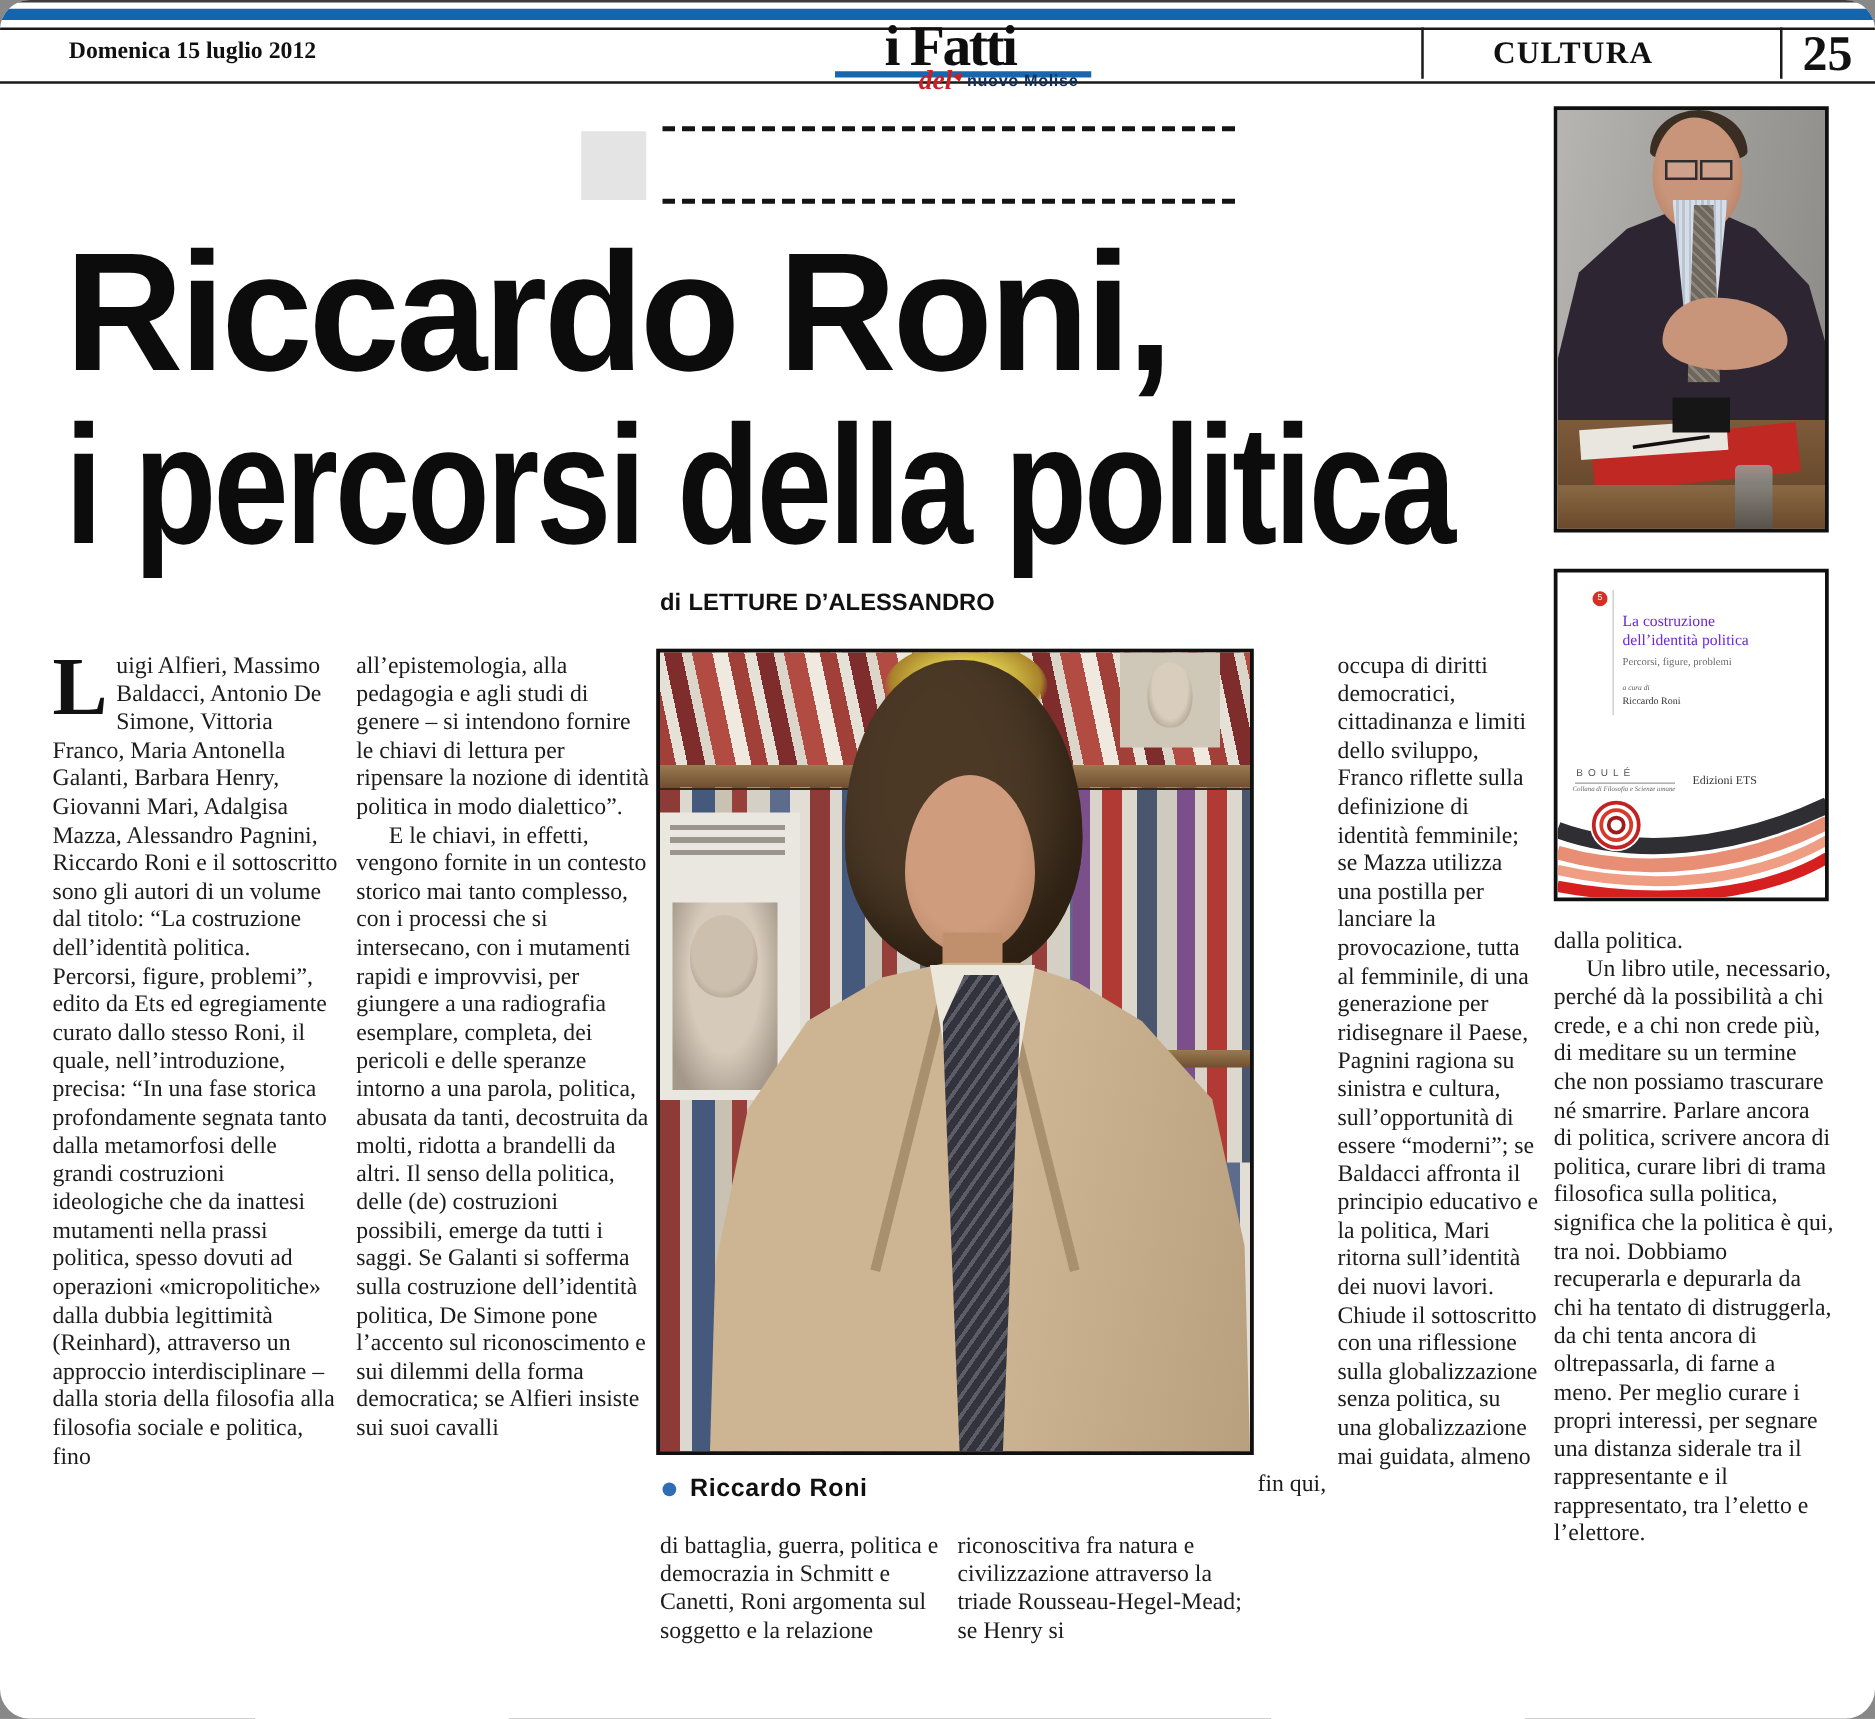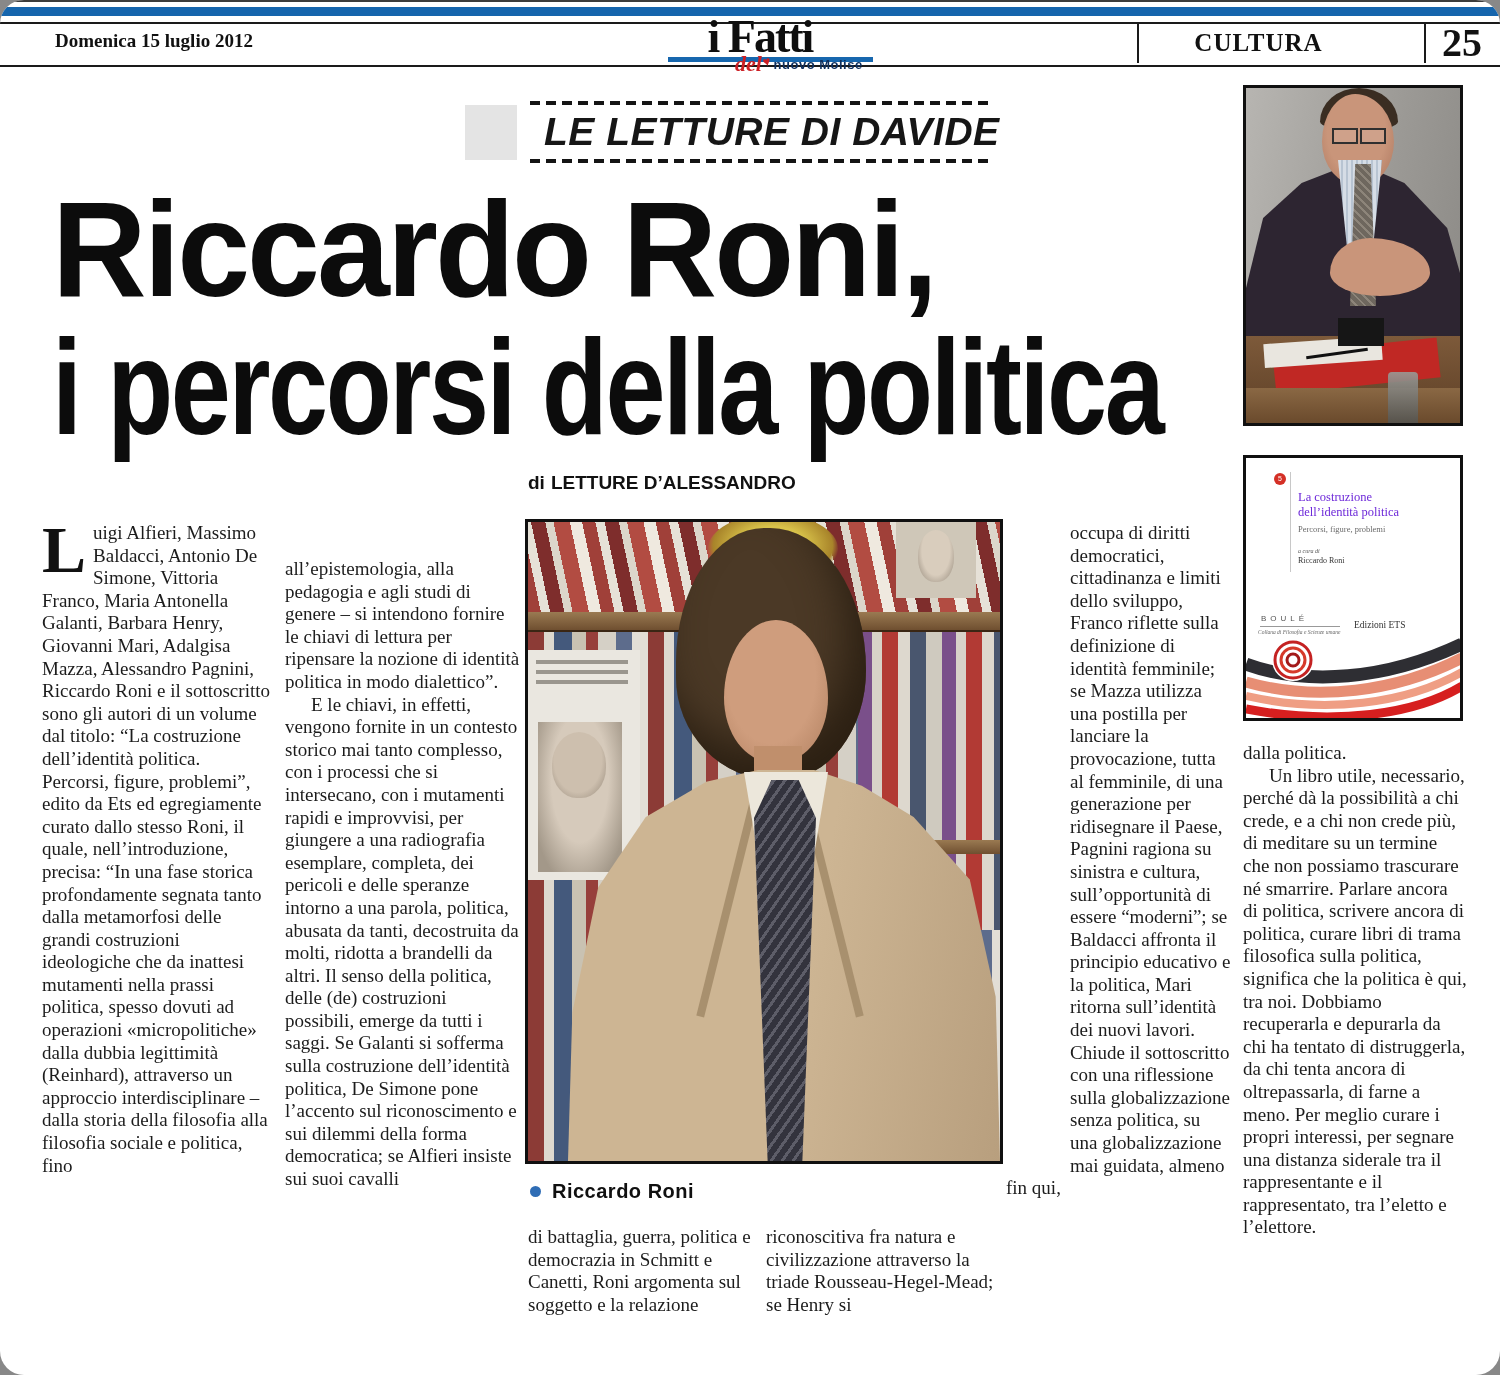--- a/index.html
+++ b/index.html
@@ -38,21 +38,21 @@
   .hl1{top:182px;transform:scaleX(.97);}
   .hl2{top:320px;transform:scaleX(.80);}
   .byline{left:528px;top:472px;font-family:"Liberation Sans",sans-serif;font-weight:bold;font-size:19px;color:#111;}
   .byline .author{margin-left:6px;}
 
   
   .col{position:absolute;font-size:19px;line-height:22.6px;color:#1c1c1c;}
   .col p{margin:0;}
   .col p.indent{text-indent:26px;}
   .c1{left:42px;top:522px;width:228px;}
-  .c2{left:285px;top:522px;width:235px;margin-top:36px;}
+  .c2{left:285px;top:522px;width:235px;}
   .c3{left:528px;top:1226px;width:235px;}
   .c4{left:766px;top:1226px;width:240px;}
   .c5{left:1006px;top:522px;width:226px;height:826px;}
   .c6{left:1243px;top:742px;width:224px;}
   .dropcap{float:left;font-weight:bold;font-size:66px;line-height:50px;padding:3px 7px 0 0;color:#111;}
   .wrap-spacer{float:left;width:64px;height:645px;}
 
   
   .caption{left:530px;top:1180px;display:flex;align-items:center;}
   .caption-dot{width:11px;height:11px;border-radius:50%;background:#2f6db5;}
@@ -142,21 +142,20 @@
 
   <div class="abs header-vline v1"></div>
   <div class="abs header-vline v2"></div>
   <div class="abs section-name">CULTURA</div>
   <div class="abs page-number">25</div>
 
   <div class="abs kicker-square"></div>
   <div class="abs kicker-box">
     <div class="abs kicker-dash kd-top"></div>
     <div class="abs kicker-dash kd-bot"></div>
-    <span class="kicker-label">LE LETTURE DI DAVIDE</span>
   </div>
 
   <div class="abs hl-line hl1">Riccardo Roni,</div>
   <div class="abs hl-line hl2">i percorsi della politica</div>
   <div class="abs byline">
     <span>di</span><span class="author">LETTURE D’ALESSANDRO</span>
   </div>
 
   <div class="abs tr-photo">
     <div class="tr-bg"></div>

